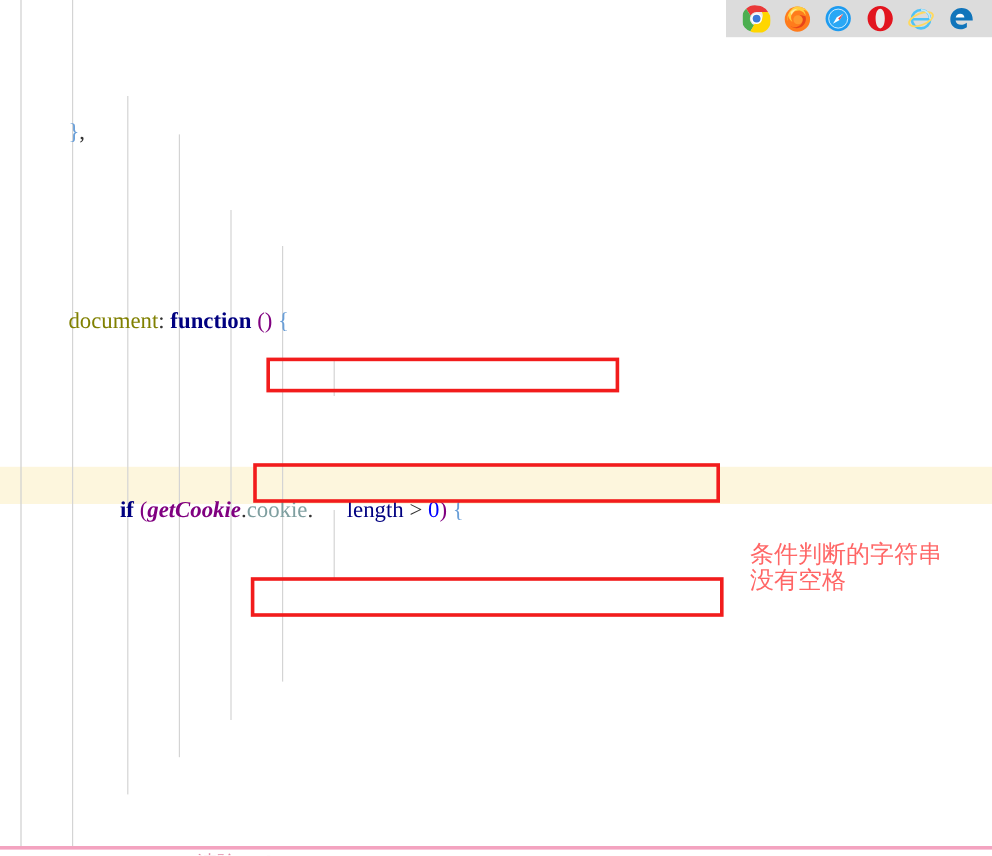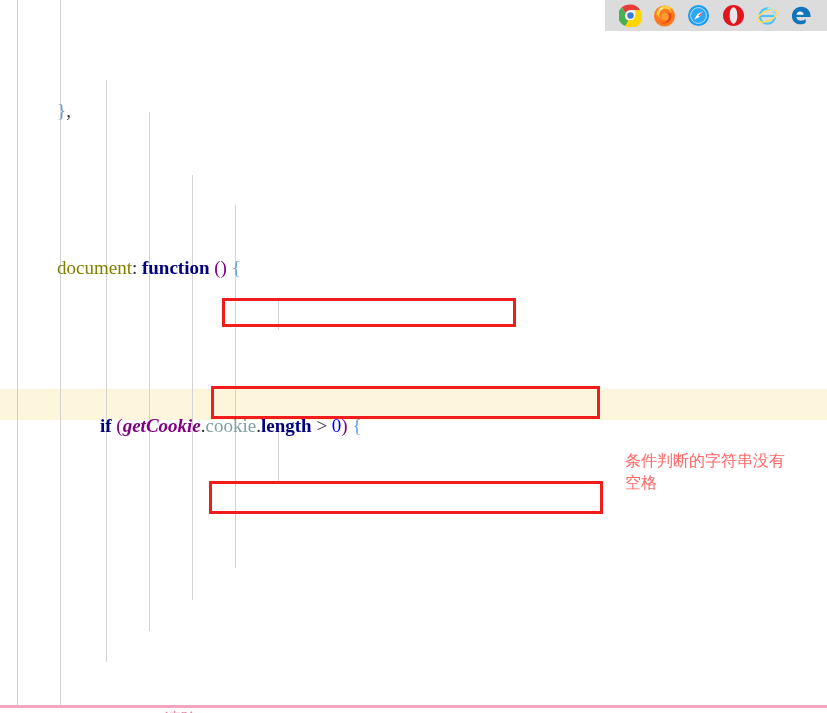--- a/index.html
+++ b/index.html
@@ -63,21 +63,21 @@
     height: 31.5px;
     padding-left: 0;
     white-space: pre;
   }
 
   
   .kw      { color: #000080; font-weight: bold; }      
   .fn      { color: #808000; }                          
   .obj     { color: #800080; font-weight: bold; font-style: italic; } 
   .prop    { color: #7f9fa0; }                          
-  .propb   { color: #000080; font-weight: bold; }       
+  .propb   { color: #000080; font-weight: normal; margin-left: 28px; }       
   .num     { color: #0000ff; }                          
   .brk     { color: #800080; }                          
   .brc     { color: #6a9fd8; }                          
   .op      { color: #333333; }                          
   .cmt     { color: #b9b9b9; font-style: italic; }
   .squig {
     text-decoration: underline;
     text-decoration-style: wavy;
     text-decoration-color: #b0b0b0;
     text-decoration-thickness: 1px;
@@ -91,21 +91,21 @@
     background: transparent;
     pointer-events: none;
   }
 
   
   .note {
     position: absolute;
     z-index: 6;
     color: #ff6666;
     font-family: "DejaVu Sans", "Liberation Sans", sans-serif;
-    font-size: 16px;
+    font-size: 20px;
     line-height: 22px;
     width: 160px;
     white-space: pre-wrap;
   }
 
   
   .browser-bar {
     position: absolute;
     top: 0;
     left: 605px;

